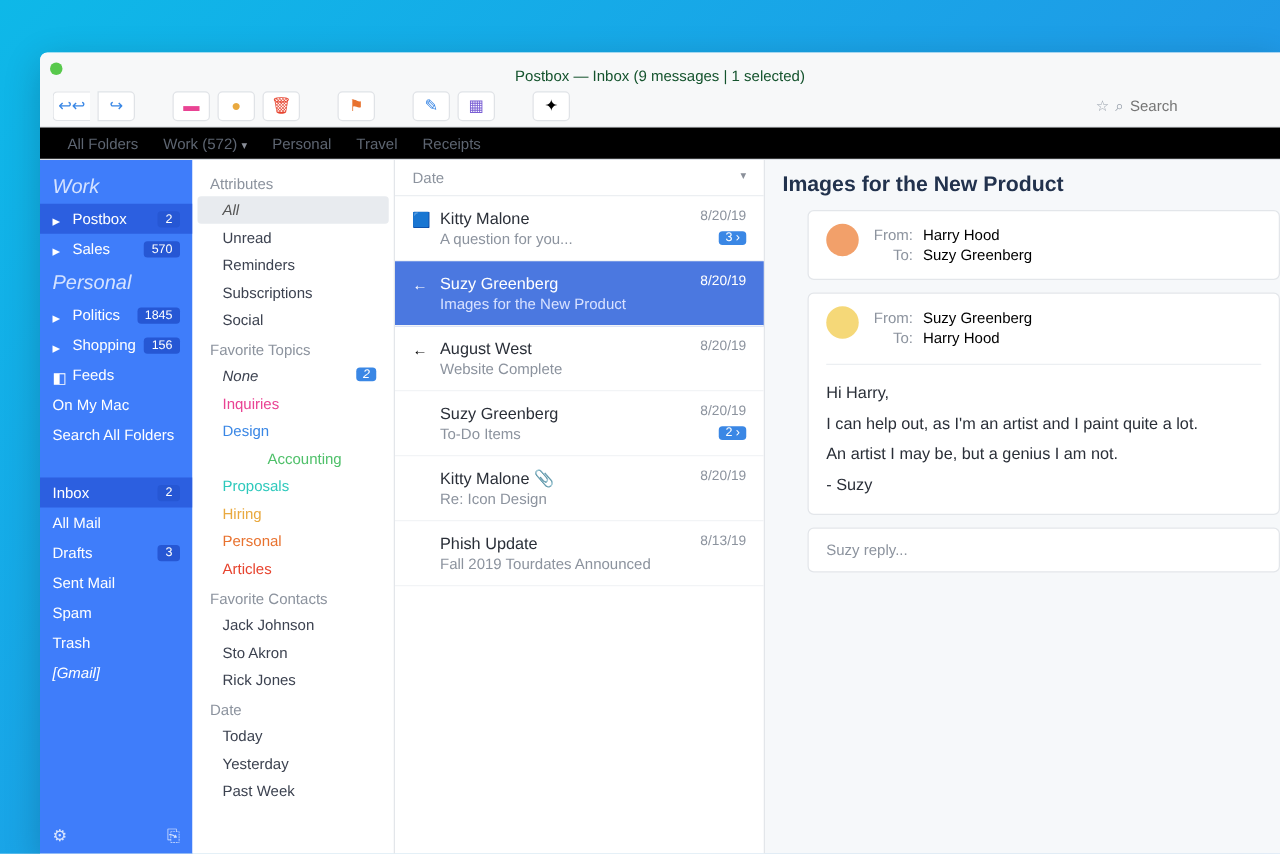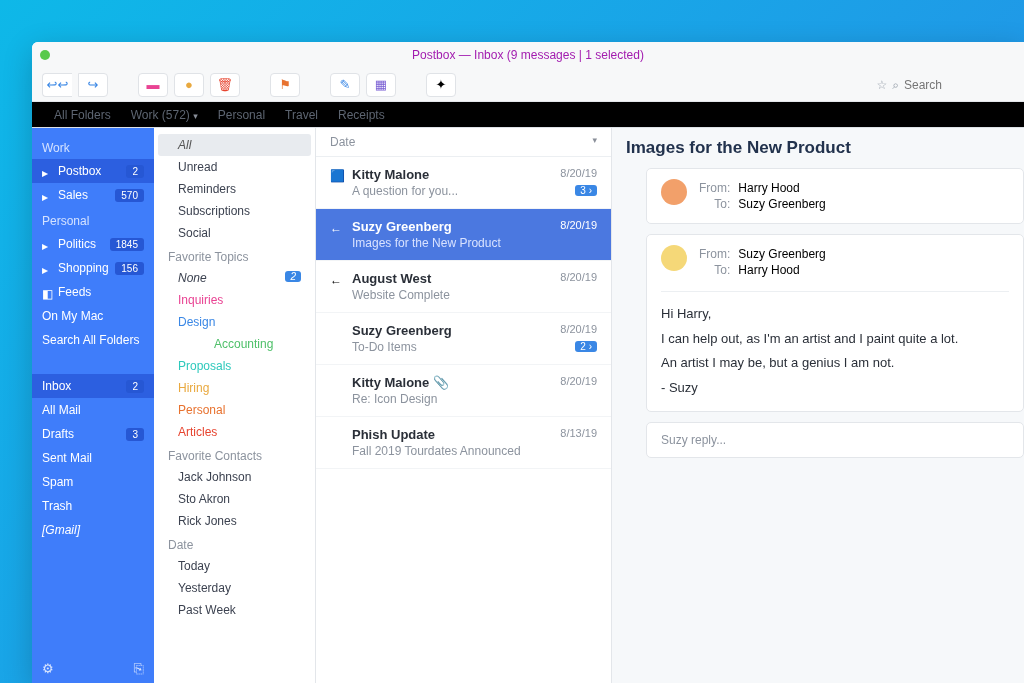--- a/index.html
+++ b/index.html
@@ -1,49 +1,49 @@
 <!DOCTYPE html>
 <html><head>
 <meta charset="utf-8">
 <style>
 * { margin: 0; padding: 0; box-sizing: border-box; font-family: -apple-system, BlinkMacSystemFont, "Segoe UI", Helvetica, Arial, sans-serif; }
 body { background: linear-gradient(135deg, #0eb8e8, #2a87e6); width: 1024px; height: 683px; overflow: hidden; }
 .window { position: absolute; left: 32px; top: 42px; right: 0; bottom: 0; background: #fff; border-radius: 6px 0 0 0; display: flex; flex-direction: column; box-shadow: 0 8px 30px rgba(0,0,0,.2); overflow: hidden; }
-.titlebar { height: 26px; display: flex; align-items: center; justify-content: center; font-size: 12px; color: #a21caf; background: #f7f8f9; position: relative; }
+.titlebar { height: 26px; display: flex; align-items: flex-end; justify-content: center; font-size: 12px; color: #14532d; background: #f7f8f9; position: relative; }
 .titlebar .dots { position: absolute; left: 8px; top: 8px; display: flex; gap: 6px; }
 .titlebar .dot { width: 10px; height: 10px; border-radius: 50%; }
 .toolbar { height: 34px; background: #f7f8f9; display: flex; align-items: center; padding: 0 10px; gap: 6px; border-bottom: 1px solid #e3e6ea; }
 .tbtn { width: 30px; height: 24px; background: #fff; border: 1px solid #e0e3e7; border-radius: 4px; display: flex; align-items: center; justify-content: center; font-size: 13px; cursor: pointer; }
 .tbtn.pair { width: 30px; border-radius: 4px 0 0 4px; border-right: none; }
 .tbtn.pair2 { width: 30px; border-radius: 0 4px 4px 0; }
 .tspacer { width: 18px; }
 .search { margin-left: auto; display: flex; align-items: center; gap: 5px; font-size: 12px; color: #9aa2ad; }
 .search input { border: none; outline: none; background: transparent; font-size: 12px; width: 110px; }
 .filterbar { height: 26px; background: #000000; border-bottom: 1px solid #dde1e6; display: flex; align-items: center; gap: 20px; padding: 0 22px; font-size: 12px; color: #5d6571; }
 .filterbar span { cursor: pointer; }
 .chev { font-size: 9px; color: #8a8f99; }
 .main { flex: 1; display: flex; overflow: hidden; }
 .col1 { width: 122px; background: #3f7dfa; color: #fff; font-size: 12px; display: flex; flex-direction: column; padding-top: 6px; }
-.col1 .hdr { padding: 7px 10px 4px; color: #d4e2ff; font-size: 12px; }
+.col1 .hdr { padding: 7px 10px 4px; color: #d4e2ff; font-size: 16px; font-style: italic; }
 .col1 .item { padding: 5px 10px; display: flex; align-items: center; gap: 6px; cursor: pointer; }
 .col1 .item.sel { background: #2c5fe0; }
 .col1 .item .ico { width: 10px; height: 10px; display: inline-block; }
 .col1 .badge { margin-left: auto; background: #2657d4; padding: 1px 6px; border-radius: 3px; font-size: 10px; }
 .col1 .spacer { flex: 1; }
 .col1 .footer { display: flex; justify-content: space-between; padding: 6px 10px; opacity: .8; font-size: 13px; }
 .col2 { width: 162px; background: #fff; border-right: 1px solid #e3e6ea; font-size: 12px; padding: 6px 0; overflow-y: auto; }
 .col2 .section { padding: 6px 14px 3px; color: #8c939e; }
 .col2 .it { padding: 4px 14px 4px 24px; color: #3c4250; cursor: pointer; position: relative; }
 .col2 .it.sel { background: #e8ebef; font-style: italic; color: #555; border-radius: 3px; margin: 0 4px; padding-left: 20px; }
 .col2 .it.none { font-style: italic; }
 .col2 .tinybadge { position: absolute; right: 14px; top: 4px; background: #3a87e5; color: #fff; font-size: 10px; padding: 0 5px; border-radius: 3px; }
 .col3 { width: 296px; background: #fff; border-right: 1px solid #e3e6ea; display: flex; flex-direction: column; }
 .col3 .hdr { padding: 7px 14px; font-size: 12px; color: #8c939e; border-bottom: 1px solid #eceff2; display: flex; }
 .col3 .msg { padding: 10px 14px 10px 36px; border-bottom: 1px solid #f2f4f6; cursor: pointer; position: relative; }
-.col3 .msg .from { font-size: 13px; font-weight: 700; color: #2a2f38; }
+.col3 .msg .from { font-size: 13px; font-weight: 400; color: #2a2f38; }
 .col3 .msg .subj { font-size: 12px; color: #8c939e; margin-top: 2px; }
 .col3 .msg .date { position: absolute; right: 14px; top: 10px; font-size: 11px; color: #8c939e; }
 .col3 .msg .tag { position: absolute; right: 14px; top: 28px; background: #3a87e5; color: #fff; font-size: 10px; padding: 0 5px; border-radius: 3px; }
 .col3 .msg.sel { background: #4b78e0; color: #fff; }
 .col3 .msg.sel .from, .col3 .msg.sel .subj, .col3 .msg.sel .date { color: #fff; }
 .col3 .msg.sel .subj { color: #d8e2ff; }
 .col3 .msg .mico { position: absolute; left: 14px; top: 12px; font-size: 12px; }
 .col4 { flex: 1; background: #f6f8fa; display: flex; flex-direction: column; padding: 10px 0 0 14px; }
 .col4 h2 { font-size: 17px; font-weight: 600; color: #22324d; margin-bottom: 10px; }
 .card { background: #fff; border: 1px solid #e3e6ea; border-radius: 5px; margin-bottom: 10px; padding: 10px 14px; font-size: 12px; margin-left: 20px; }
@@ -152,20 +152,21 @@
         <div class="item" style="font-style: italic;">
           <span>[Gmail]</span>
         </div>
         <div class="spacer"></div>
         <div class="footer">
           <span>⚙</span>
           <span>⎘</span>
         </div>
       </div>
     <div class="col2" id="col2">
+        <div class="section">Attributes</div>
         <div class="it sel">All</div>
         <div class="it">Unread</div>
         <div class="it">Reminders</div>
         <div class="it">Subscriptions</div>
         <div class="it">Social</div>
         <div class="section">Favorite Topics</div>
         <div class="it none" style="color: rgb(60, 66, 80);">None<span class="tinybadge">2</span></div>
         <div class="it" style="color: rgb(233, 67, 147);">Inquiries</div>
         <div class="it" style="color: rgb(58, 135, 229);">Design</div>
         <div class="it" style="color: rgb(79, 192, 106); margin-left: 36px;">Accounting</div>

